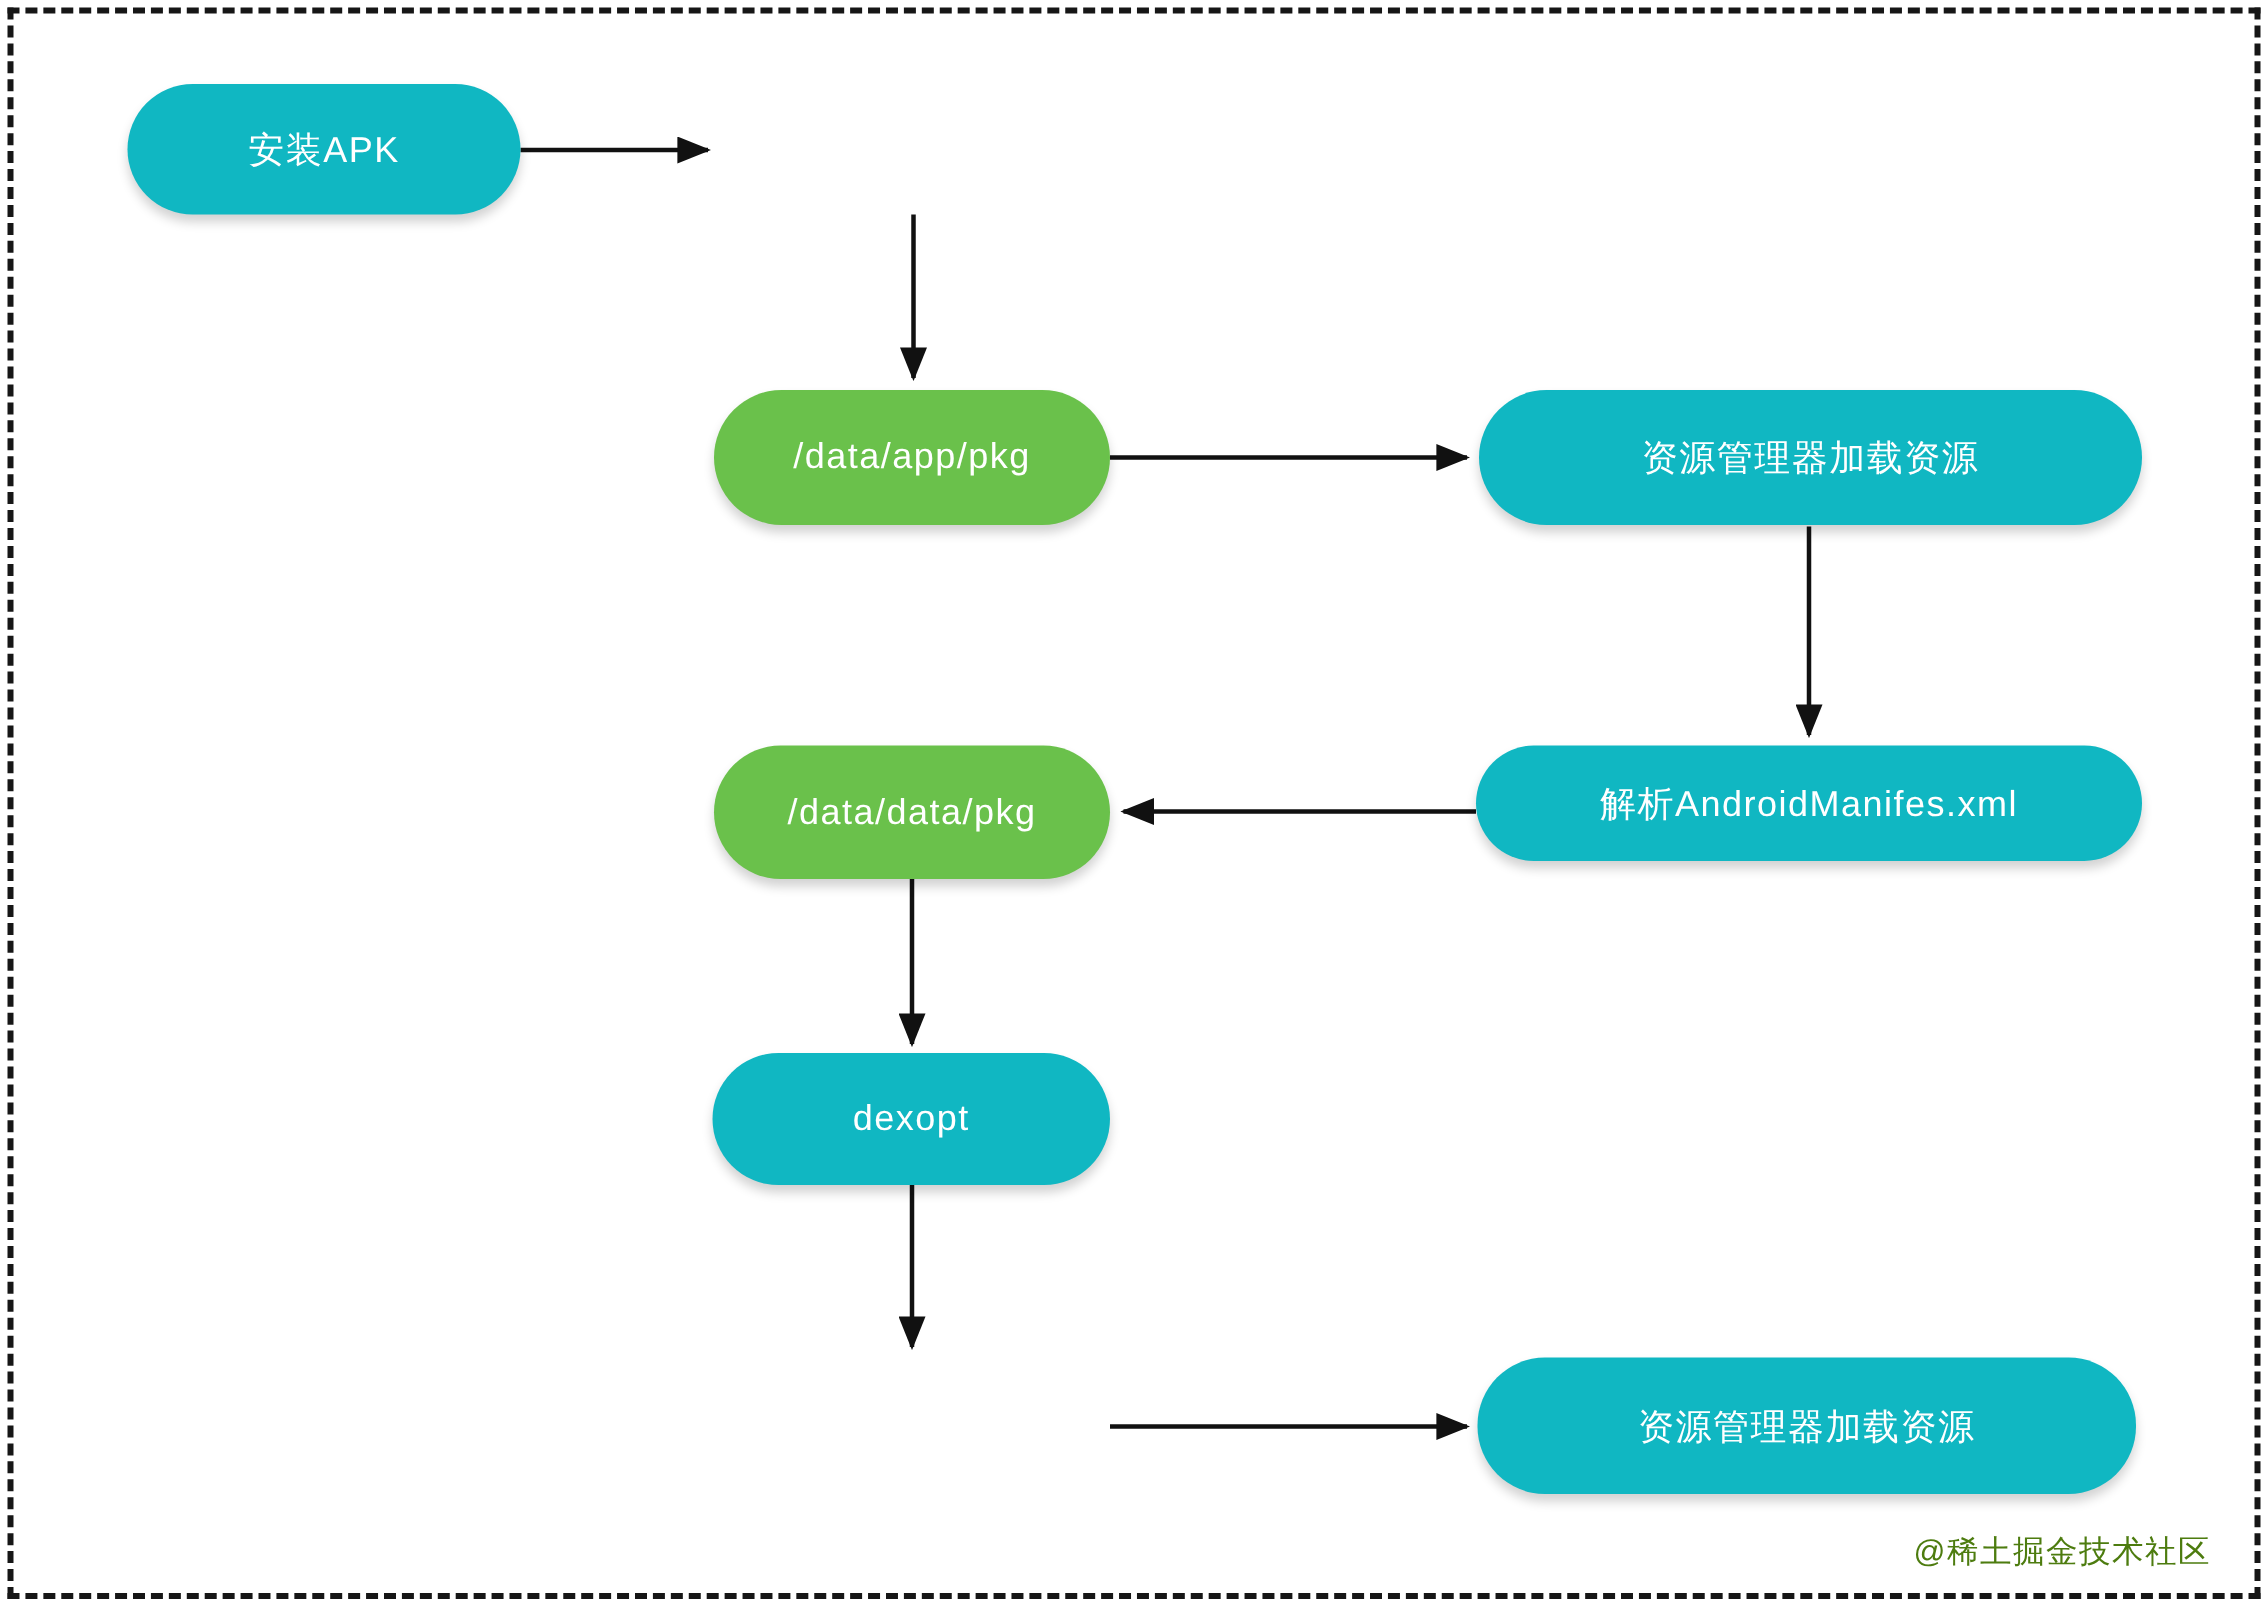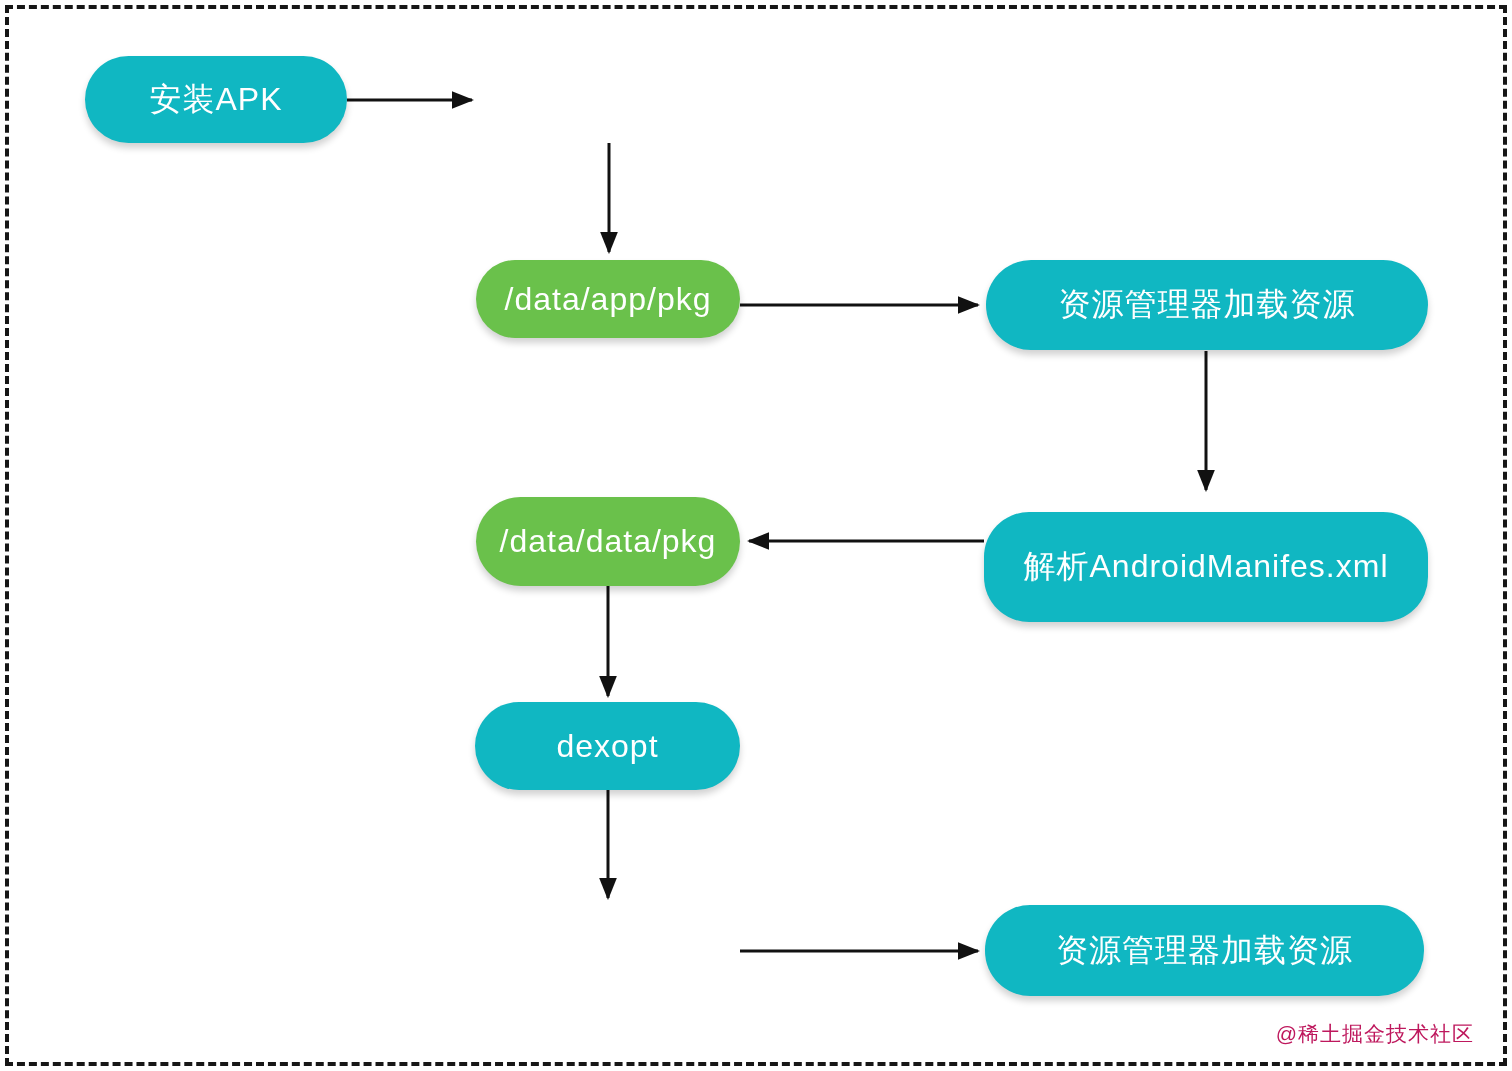--- a/index.html
+++ b/index.html
@@ -28,47 +28,47 @@
     position: absolute;
     left: 0;
     top: 0;
   }
   .node {
     position: absolute;
     display: flex;
     align-items: center;
     justify-content: center;
     color: #ffffff;
-    font-size: 32px;
+    font-size: 24px;
     letter-spacing: 1px;
     border-radius: 45px;
     box-shadow: 0 5px 7px rgba(0,0,0,0.18);
     white-space: nowrap;
     text-align: center;
   }
   .teal  { background: #10b7c2; }
   .green { background: #6ac14b; }
 
   .n-install   { left: 85px;  top: 56px;  width: 262px; height: 87px; }
   .n-copy      { left: 478px; top: 56px;  width: 262px; height: 87px; }
-  .n-dataapp   { left: 476px; top: 260px; width: 264px; height: 78px; }
+  .n-dataapp   { left: 476px; top: 260px; width: 264px; height: 90px; }
   .n-resource  { left: 986px; top: 260px; width: 442px; height: 90px; font-family: Liberation Serif, serif; }
-  .n-parse     { left: 984px; top: 512px; width: 444px; height: 110px; }
+  .n-parse     { left: 984px; top: 497px; width: 444px; height: 77px; }
   .n-datadata  { left: 476px; top: 497px; width: 264px; height: 89px; text-align: center; }
   .n-dexopt    { left: 475px; top: 702px; width: 265px; height: 88px; }
   .n-register  { left: 475px; top: 905px; width: 265px; height: 91px; }
   .n-broadcast { left: 985px; top: 905px; width: 439px; height: 91px; }
 
   .watermark {
     position: absolute;
     right: 38px;
     top: 1020px;
     font-size: 21px;
     letter-spacing: 1px;
-    color: #be185d;
+    color: #4d7c0f;
   }
 </style>
 </head>
 <body>
 
 <div class="canvas">
 
   <div class="frame"></div>
 
   <svg class="arrows" width="1512" height="1071" viewBox="0 0 1512 1071">

